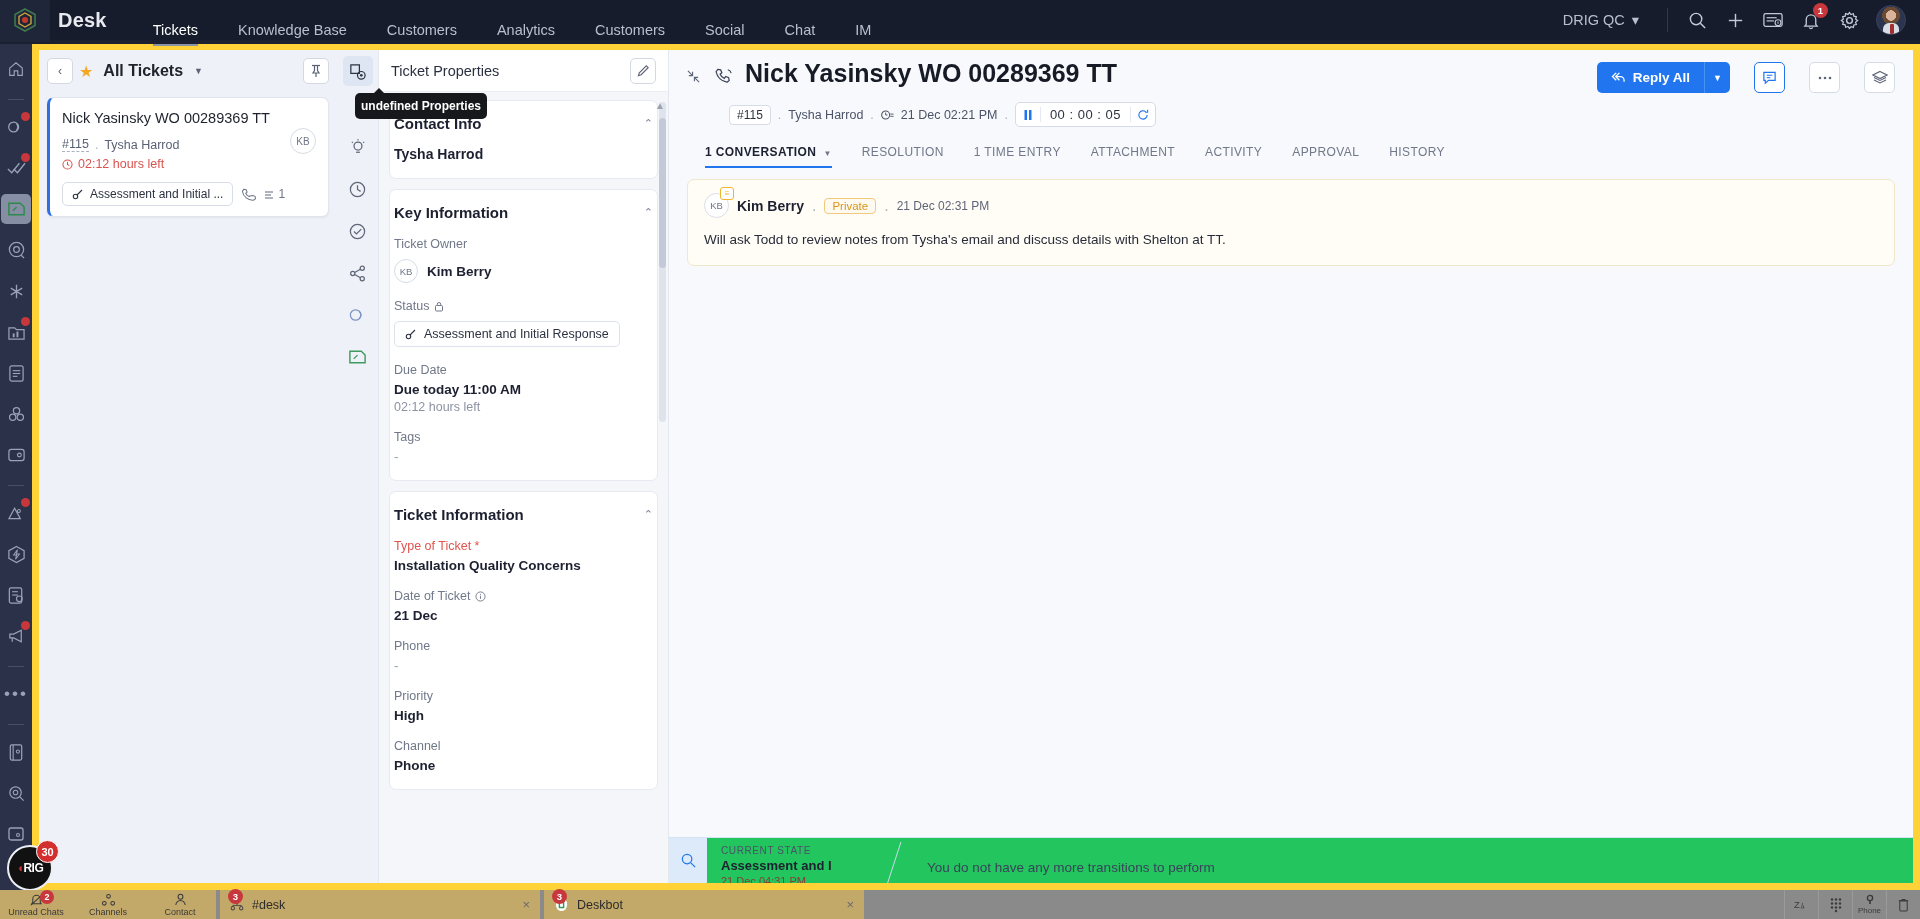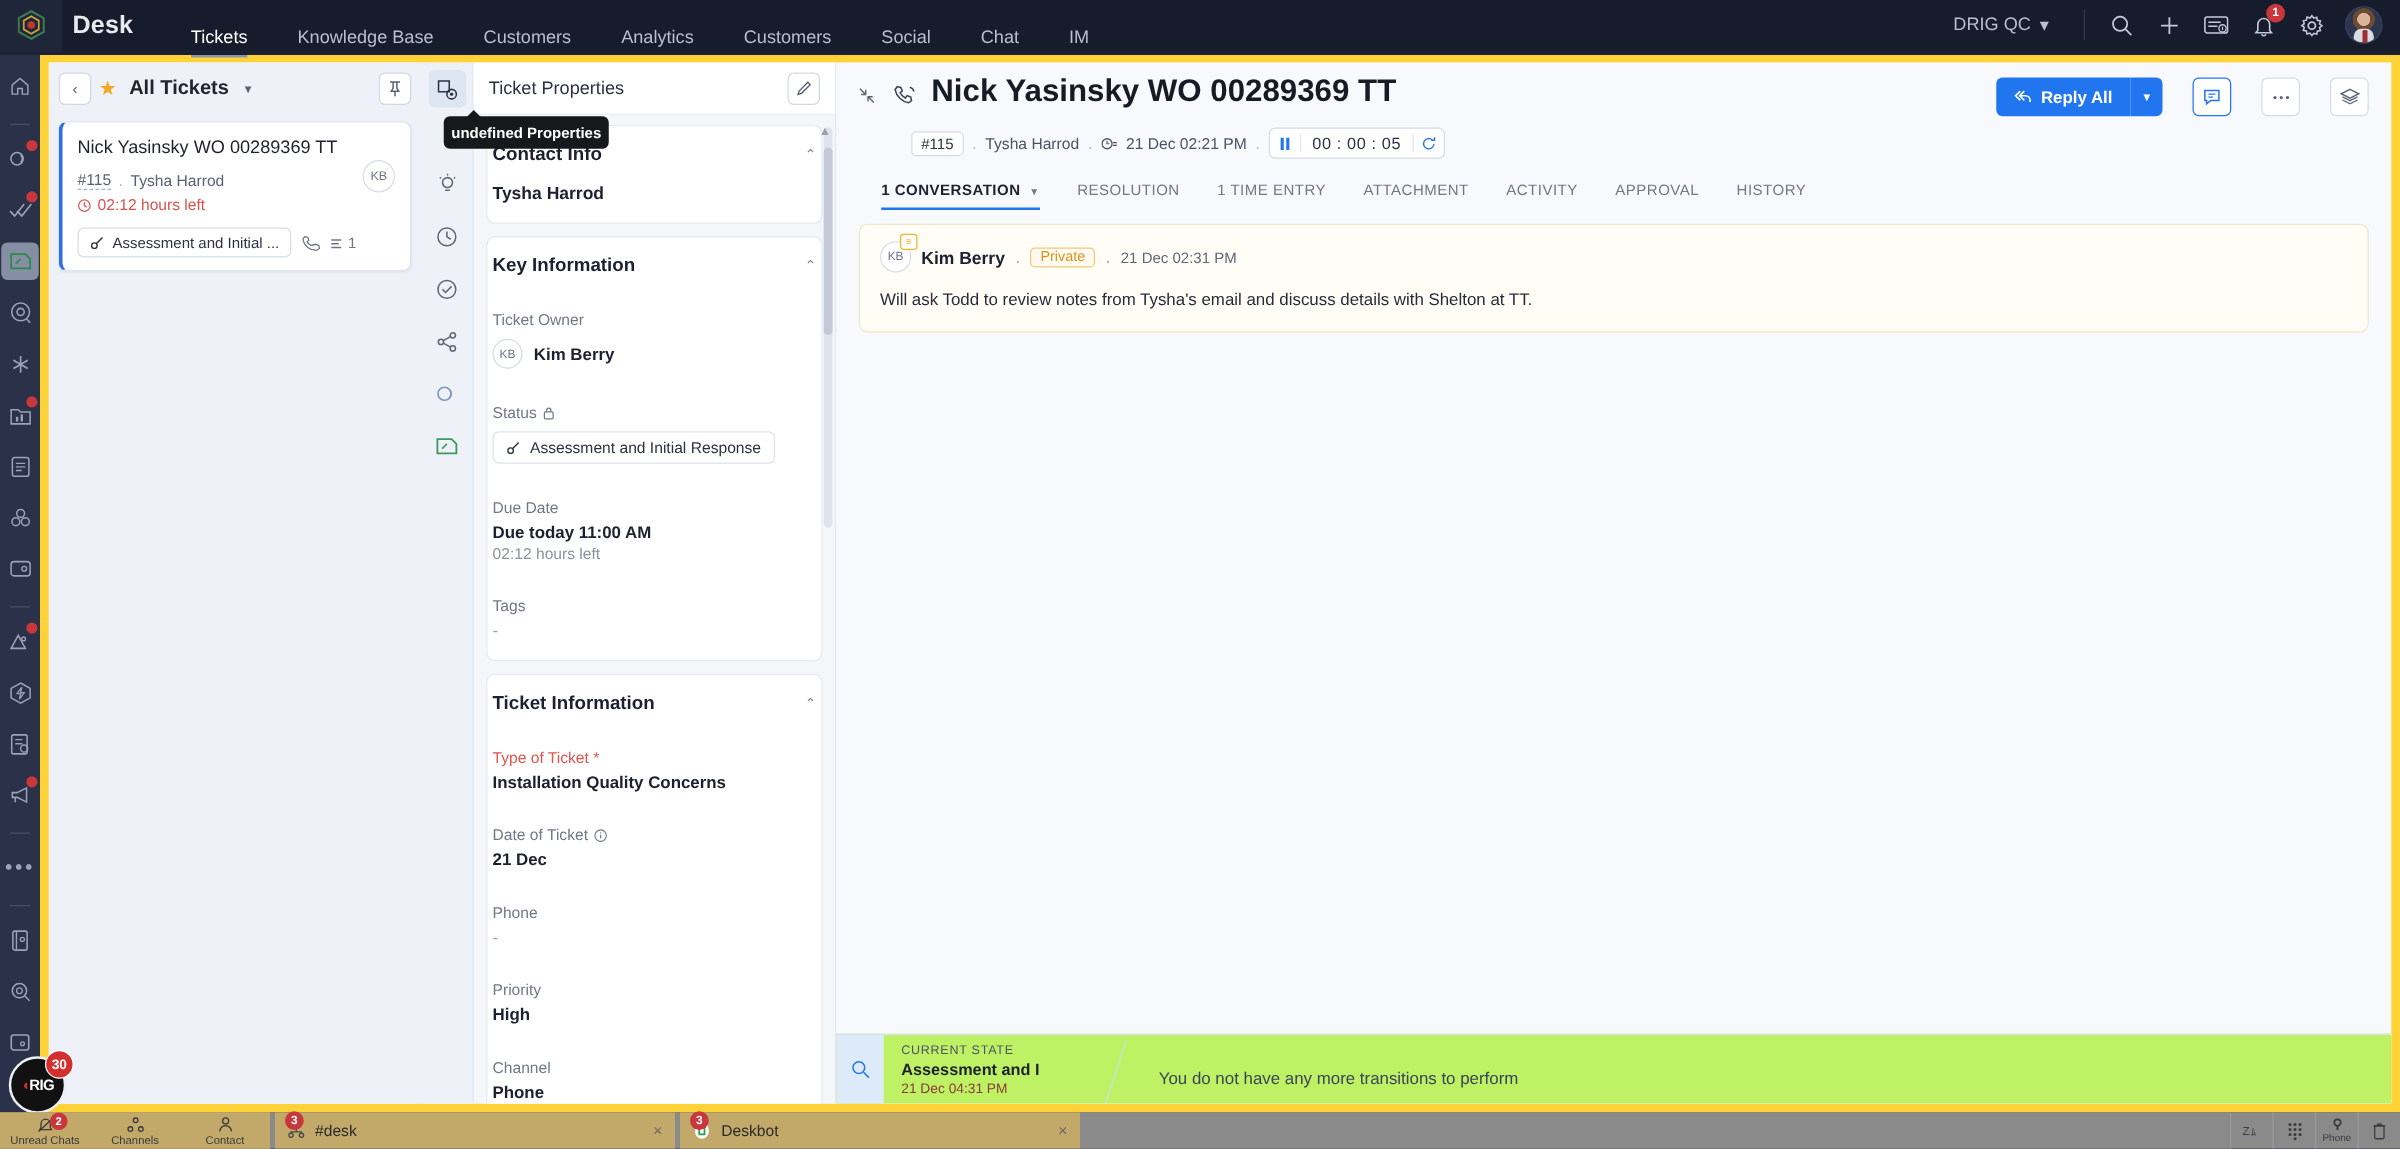--- a/index.html
+++ b/index.html
@@ -178,21 +178,21 @@
     height: 42px; background: #fff; display: flex; align-items: center; padding: 0 12px;
     border-bottom: 1px solid #eaeef5;
   }
   .prop-head-title { font-size: 14.5px; color: #2b3040; font-weight: 400; }
   .prop-scroll { flex: 1; overflow: hidden; padding: 8px 10px 0 10px; position: relative; }
   .pcard { background: #fff; border: 1px solid #e6eaf2; border-radius: 7px; padding: 14px 4px 16px; margin-bottom: 10px; }
   .pcard-head { display: flex; align-items: center; justify-content: space-between; }
   .pcard-title { font-size: 15px; font-weight: 700; color: #1c2030; }
   .chev { color: #7b8397; font-size: 11px; cursor: pointer; }
   .pval-strong { font-size: 14px; font-weight: 700; color: #1c2030; margin-top: 14px; }
-  .plabel { font-size: 12.5px; color: #707889; margin-top: 28px; display: flex; align-items: center; gap: 5px; text-align: center; }
+  .plabel { font-size: 12.5px; color: #707889; margin-top: 16px; display: flex; align-items: center; gap: 5px; text-align: center; }
   .plabel.req { color: #e0544e; }
   .pvalue { font-size: 13.5px; color: #1c2030; margin-top: 5px; font-weight: 700; }
   .pvalue.dim { color: #9aa1b0; font-weight: 400; }
   .psub { font-size: 12.5px; color: #8b92a2; margin-top: 3px; }
   .owner-row { display: flex; align-items: center; gap: 9px; margin-top: 8px; }
   .owner-av {
     width: 24px; height: 24px; border-radius: 50%; border: 1px solid #d6dbe6;
     font-size: 9.5px; color: #6e7687; display: flex; align-items: center; justify-content: center;
   }
   .owner-name { font-size: 13.5px; font-weight: 700; color: #1c2030; }
@@ -264,21 +264,21 @@
   }
   .msg-name { font-size: 14px; font-weight: 700; color: #1c2030; }
   .pill-private {
     border: 1px solid #f0c97d; color: #d9951a; background: #fffaf0; border-radius: 4px;
     font-size: 11.5px; padding: 1px 7px;
   }
   .msg-time { font-size: 12px; color: #5d6578; }
   .msg-body { margin-top: 12px; font-size: 13.5px; color: #272c3a; line-height: 1.5; }
 
   .statebar {
-    position: absolute; left: 0; right: 0; bottom: 0; height: 56px; background: #bef264;
+    position: absolute; left: 0; right: 0; bottom: 0; height: 46px; background: #22c55e;
     display: flex; align-items: stretch; border-top: 1px solid #d4e4f5; overflow: hidden;
   }
   .state-toggle {
     width: 38px; display: flex; align-items: center; justify-content: center;
     background: #dceafa; color: #2176f0; cursor: pointer; font-size: 14px;
   }
   .state-cur { padding: 7px 0 0 14px; width: 180px; position: relative; }
   .state-cap { font-size: 10px; letter-spacing: .6px; color: #4b5367; }
   .state-name { font-size: 13px; font-weight: 700; color: #1c2030; margin-top: 2px; white-space: nowrap; }
   .state-date { font-size: 11px; color: #8a3b3b; margin-top: 2px; }

